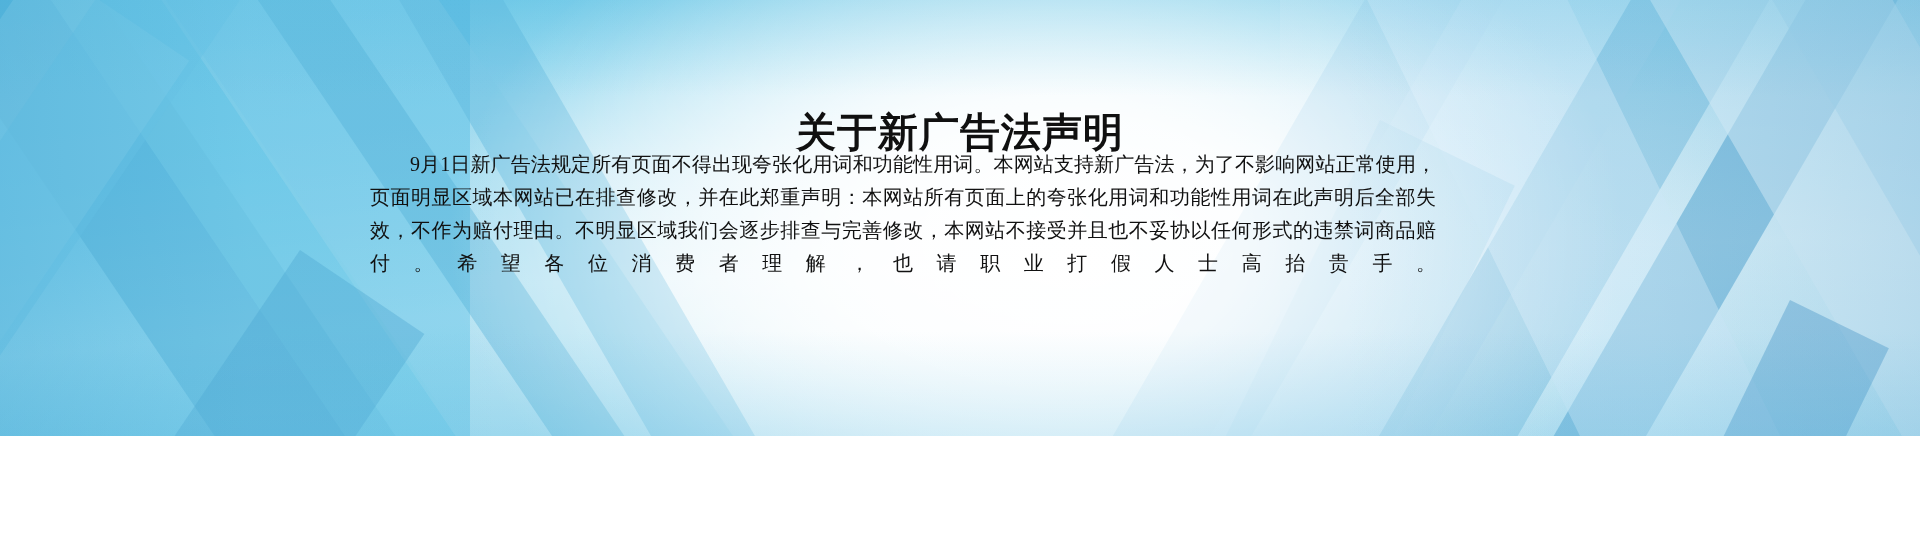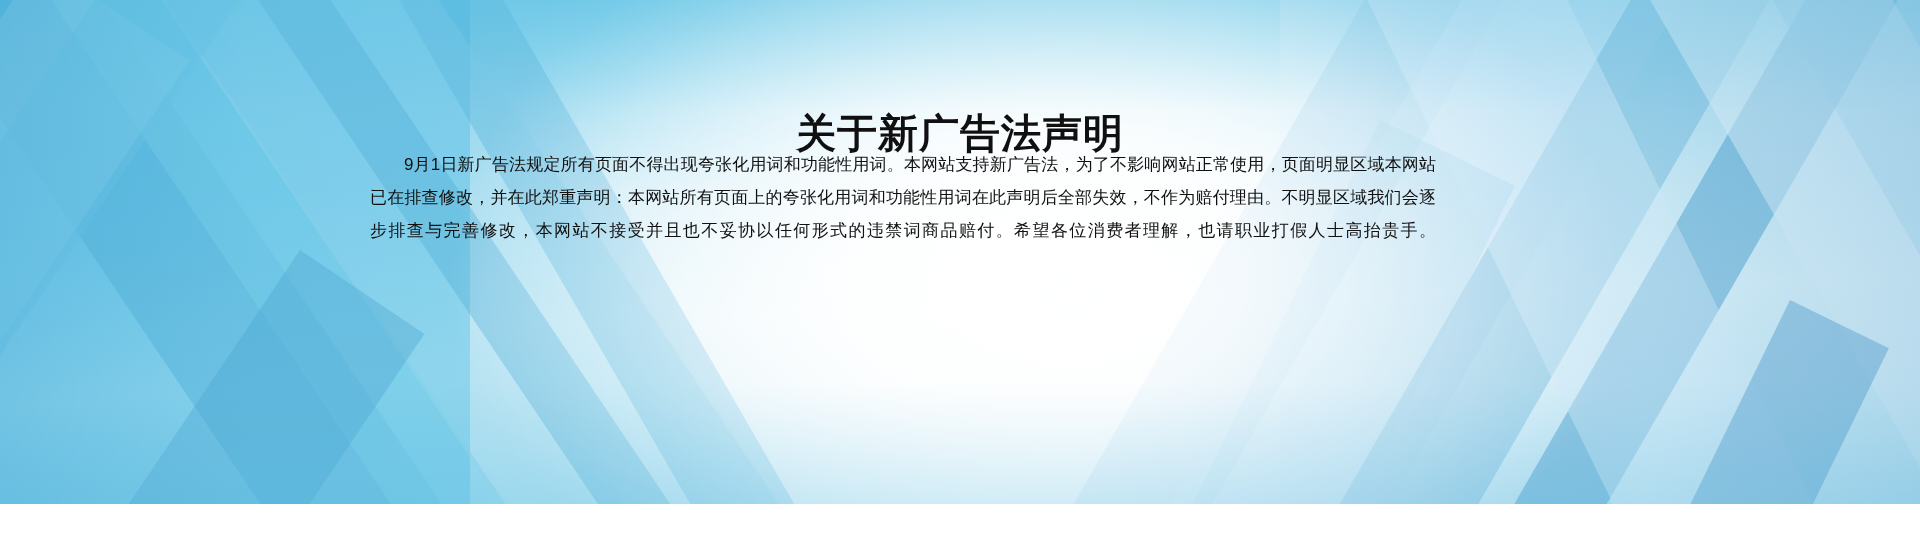--- a/index.html
+++ b/index.html
@@ -5,23 +5,23 @@
 <style>
   html, body {
     margin: 0;
     padding: 0;
     background: #ffffff;
   }
 
   #banner {
     position: relative;
     width: 1920px;
-    height: 504px;
+    height: 436px;
     overflow: hidden;
-    font-family: Liberation Sans, sans-serif;
+    font-family: Liberation Serif, serif;
   }
 
   
   .bg-base {
     position: absolute;
     inset: 0;
     background:
       radial-gradient(ellipse 780px 520px at 56% 58%,
         rgba(255,255,255,0.96) 0%,
         rgba(255,255,255,0.80) 26%,
@@ -113,21 +113,21 @@
     line-height: 48px;
     white-space: nowrap;
   }
 
   #copy {
     position: absolute;
     left: 370px;
     top: 148px;
     width: 1066px;
     color: #111111;
-    font-size: 17px;
+    font-size: 20px;
     line-height: 33px;
     text-align: justify;
     text-justify: inter-character;
   }
 
   #copy p {
     margin: 0;
     padding: 0;
     text-align: justify;
     text-justify: inter-character;

